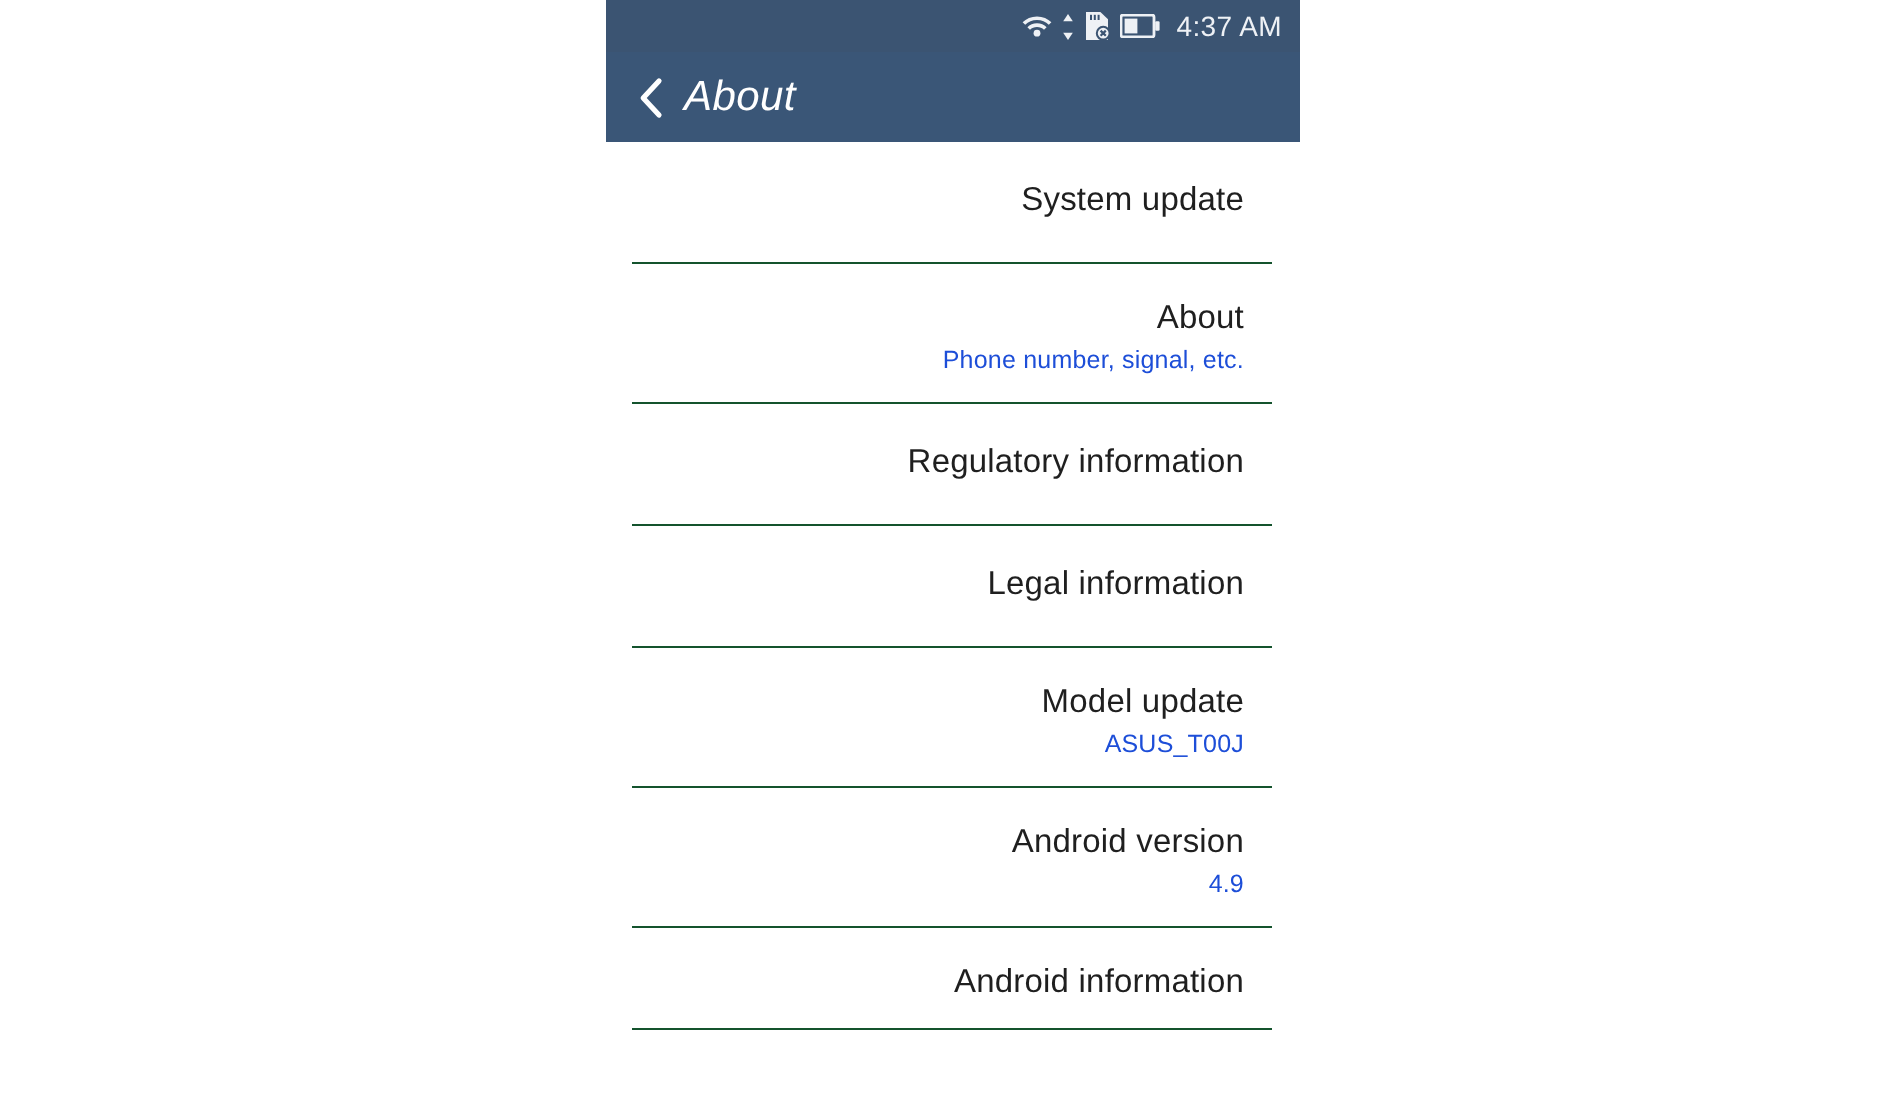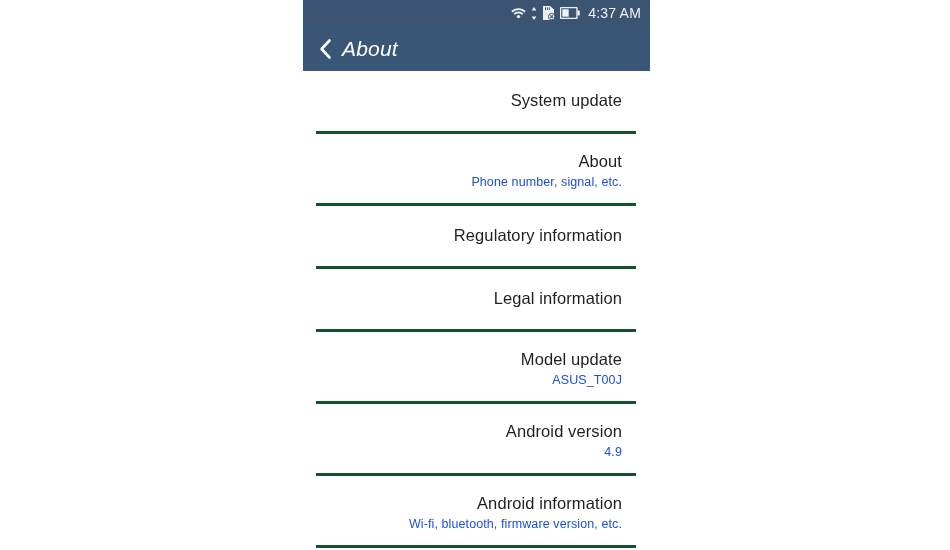--- a/index.html
+++ b/index.html
@@ -83,21 +83,21 @@
   }
   .list-item {
     position: relative;
     padding: 0 14px 0 13px;
     box-sizing: border-box;
     background: #ffffff;
   }
   .item-inner {
     padding-top: 17px;
     padding-bottom: 12px;
-    border-bottom: 3px solid #14532d;
+    border-bottom: 1px solid #14532d;
     padding-right: 14px;
   }
   .list-item.last .item-inner {
     border-bottom: none;
   }
   .item-title {
     font-size: 16.5px;
     color: #1f1f1f;
     line-height: 21px;
     letter-spacing: 0.1px;
@@ -206,21 +206,20 @@
     <div class="list-item">
       <div class="item-inner">
         <div class="item-title">Android version</div>
         <div class="item-subtitle">4.9</div>
       </div>
     </div>
 
     <div class="list-item">
       <div class="item-inner">
         <div class="item-title">Android information</div>
-        <div class="item-subtitle">Wi-fi, bluetooth, firmware version, etc.</div>
       </div>
     </div>
 
     <div class="list-item last">
       <div class="item-inner">
         
         
       </div>
     </div>
 

